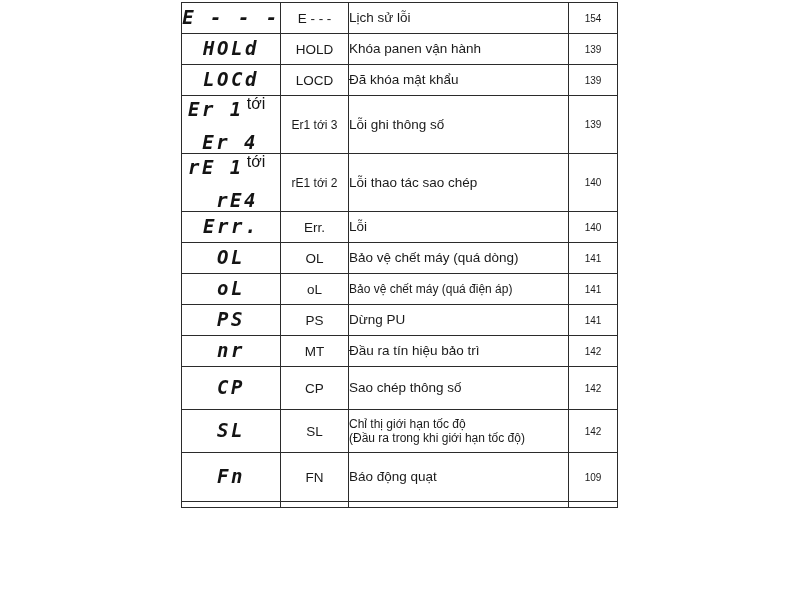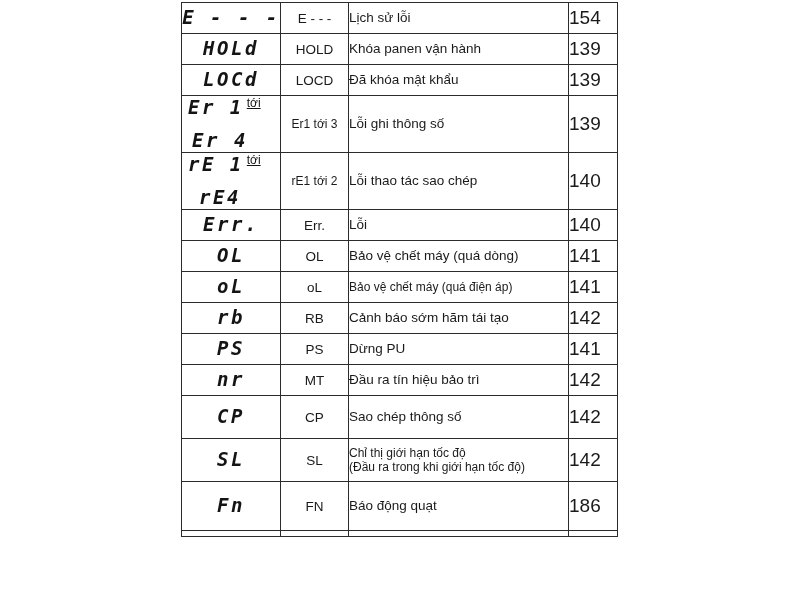--- a/index.html
+++ b/index.html
@@ -59,32 +59,32 @@
     letter-spacing: 2.5px;
     line-height: 1.05;
     color: #141414;
     white-space: pre;
   }
   .led.two-line-first {
     text-align: left;
     padding-left: 6px;
   }
   .led.two-line-second {
+    text-align: right;
     padding-right: 22px;
     margin-top: 13px;
   }
   .led-sup {
     font-family: "Liberation Sans", sans-serif;
     font-style: normal;
     font-weight: 400;
-    font-size: 12px;
+    font-size: 16px;
     letter-spacing: 0;
     vertical-align: super;
     margin-left: 3px;
-    text-decoration: underline;
   }
 
   
   .abbr-cell {
     text-align: center;
     font-size: 13.5px;
     padding: 3px 2px;
     white-space: nowrap;
   }
   .abbr-cell.small {
@@ -99,21 +99,22 @@
     line-height: 1.18;
     margin-left: 11px;
   }
   .desc-cell.small {
     font-size: 12px;
   }
   .desc-line { display: block; }
 
   
   .page-cell {
-    font-size: 19px;
+    text-align: center;
+    font-size: 10px;
     padding: 3px 2px;
   }
 
   
   .r-std   { height: 31px; }
   .r-tall  { height: 57px; }
   .r-mid   { height: 43px; }
   .r-big   { height: 49px; }
   .r-stub  { height: 6px; }
   .r-stub td { border-bottom: none; }
@@ -215,30 +216,20 @@
         <td class="led-cell">
           <span class="led">oL</span>
         </td>
         <td class="abbr-cell">oL</td>
         <td class="desc-cell small">
           <span class="desc-line">Bảo vệ chết máy (quá điện áp)</span>
         </td>
         <td class="page-cell">141</td>
       </tr>
 
-      <tr class="r-std">
-        <td class="led-cell">
-          <span class="led">rb</span>
-        </td>
-        <td class="abbr-cell">RB</td>
-        <td class="desc-cell">
-          <span class="desc-line">Cảnh báo sớm hãm tái tạo</span>
-        </td>
-        <td class="page-cell">142</td>
-      </tr>
 
 
       <tr class="r-std">
         <td class="led-cell">
           <span class="led">PS</span>
         </td>
         <td class="abbr-cell">PS</td>
         <td class="desc-cell">
           <span class="desc-line">Dừng PU</span>
         </td>
@@ -280,21 +271,21 @@
       </tr>
 
       <tr class="r-big">
         <td class="led-cell">
           <span class="led">Fn</span>
         </td>
         <td class="abbr-cell">FN</td>
         <td class="desc-cell">
           <span class="desc-line">Báo động quạt</span>
         </td>
-        <td class="page-cell">186</td>
+        <td class="page-cell">109</td>
       </tr>
 
       <tr class="r-stub">
         <td></td>
         <td></td>
         <td></td>
         <td></td>
       </tr>
 
     </tbody>

